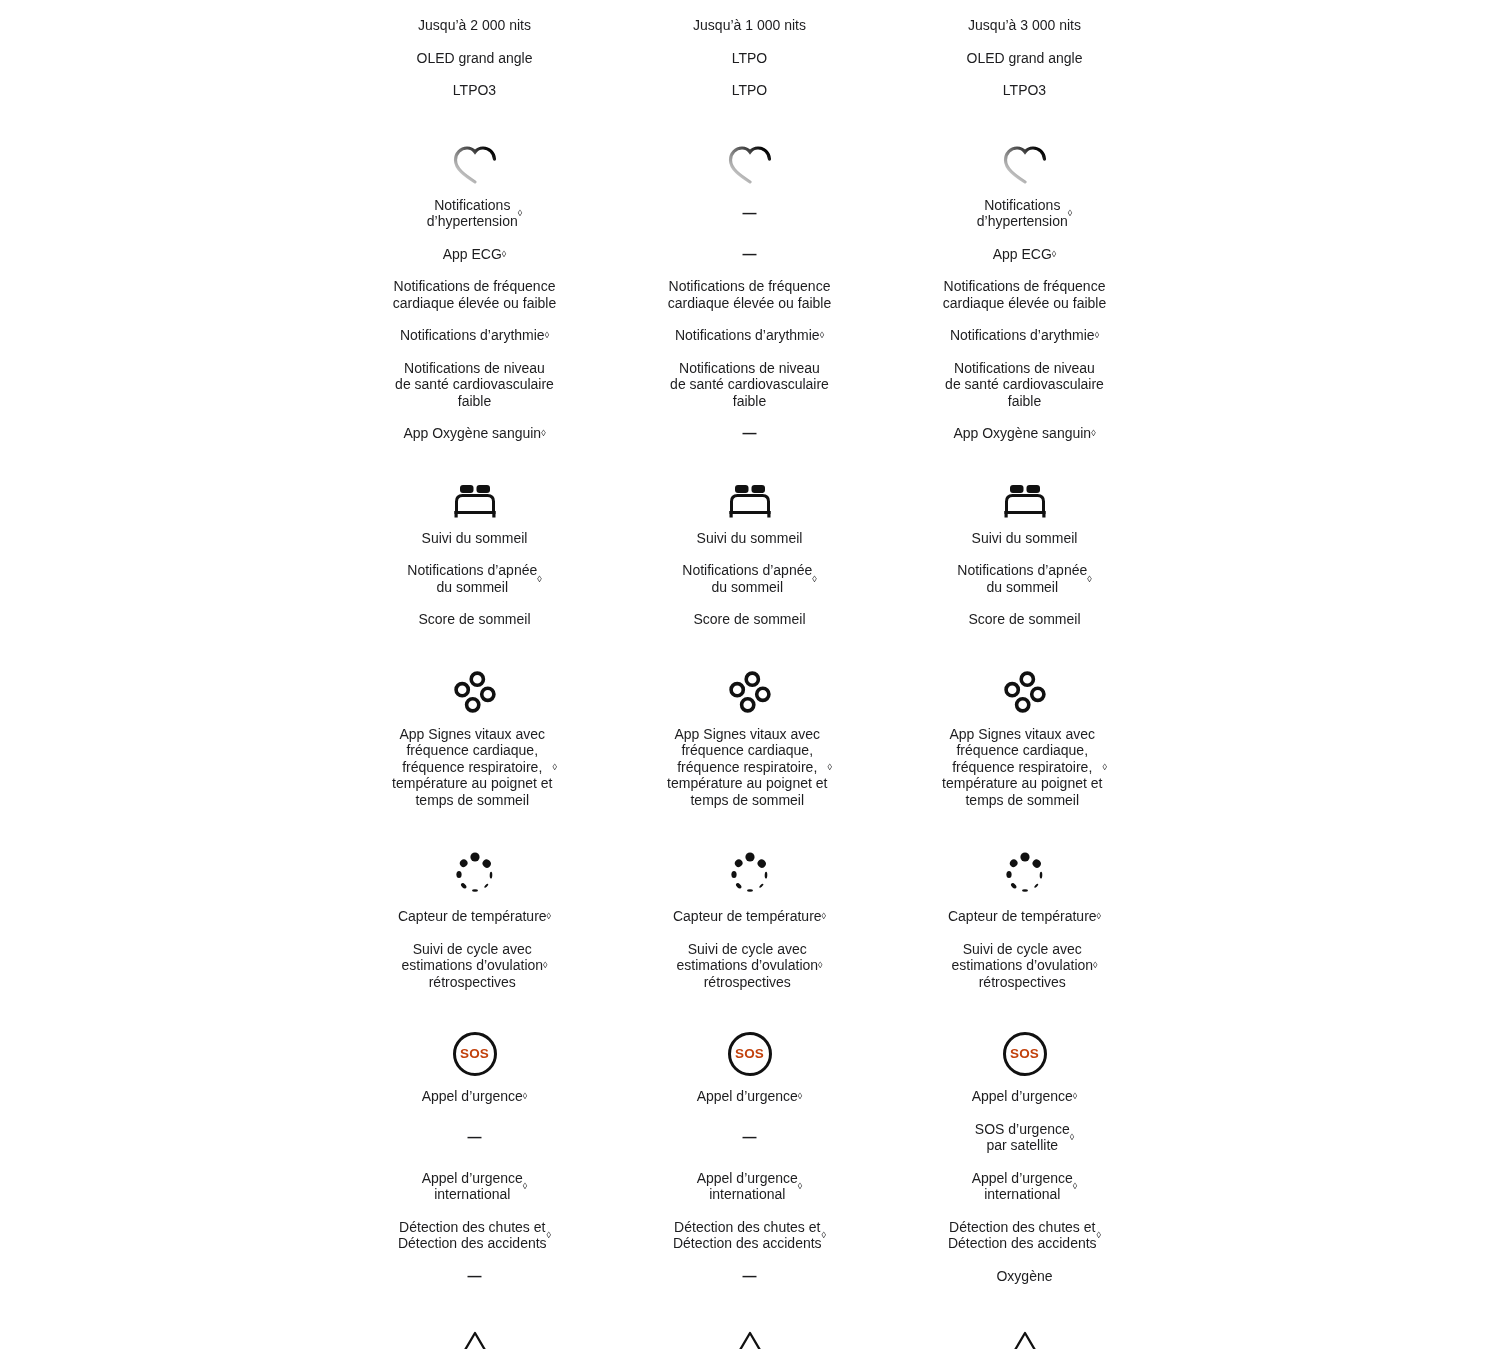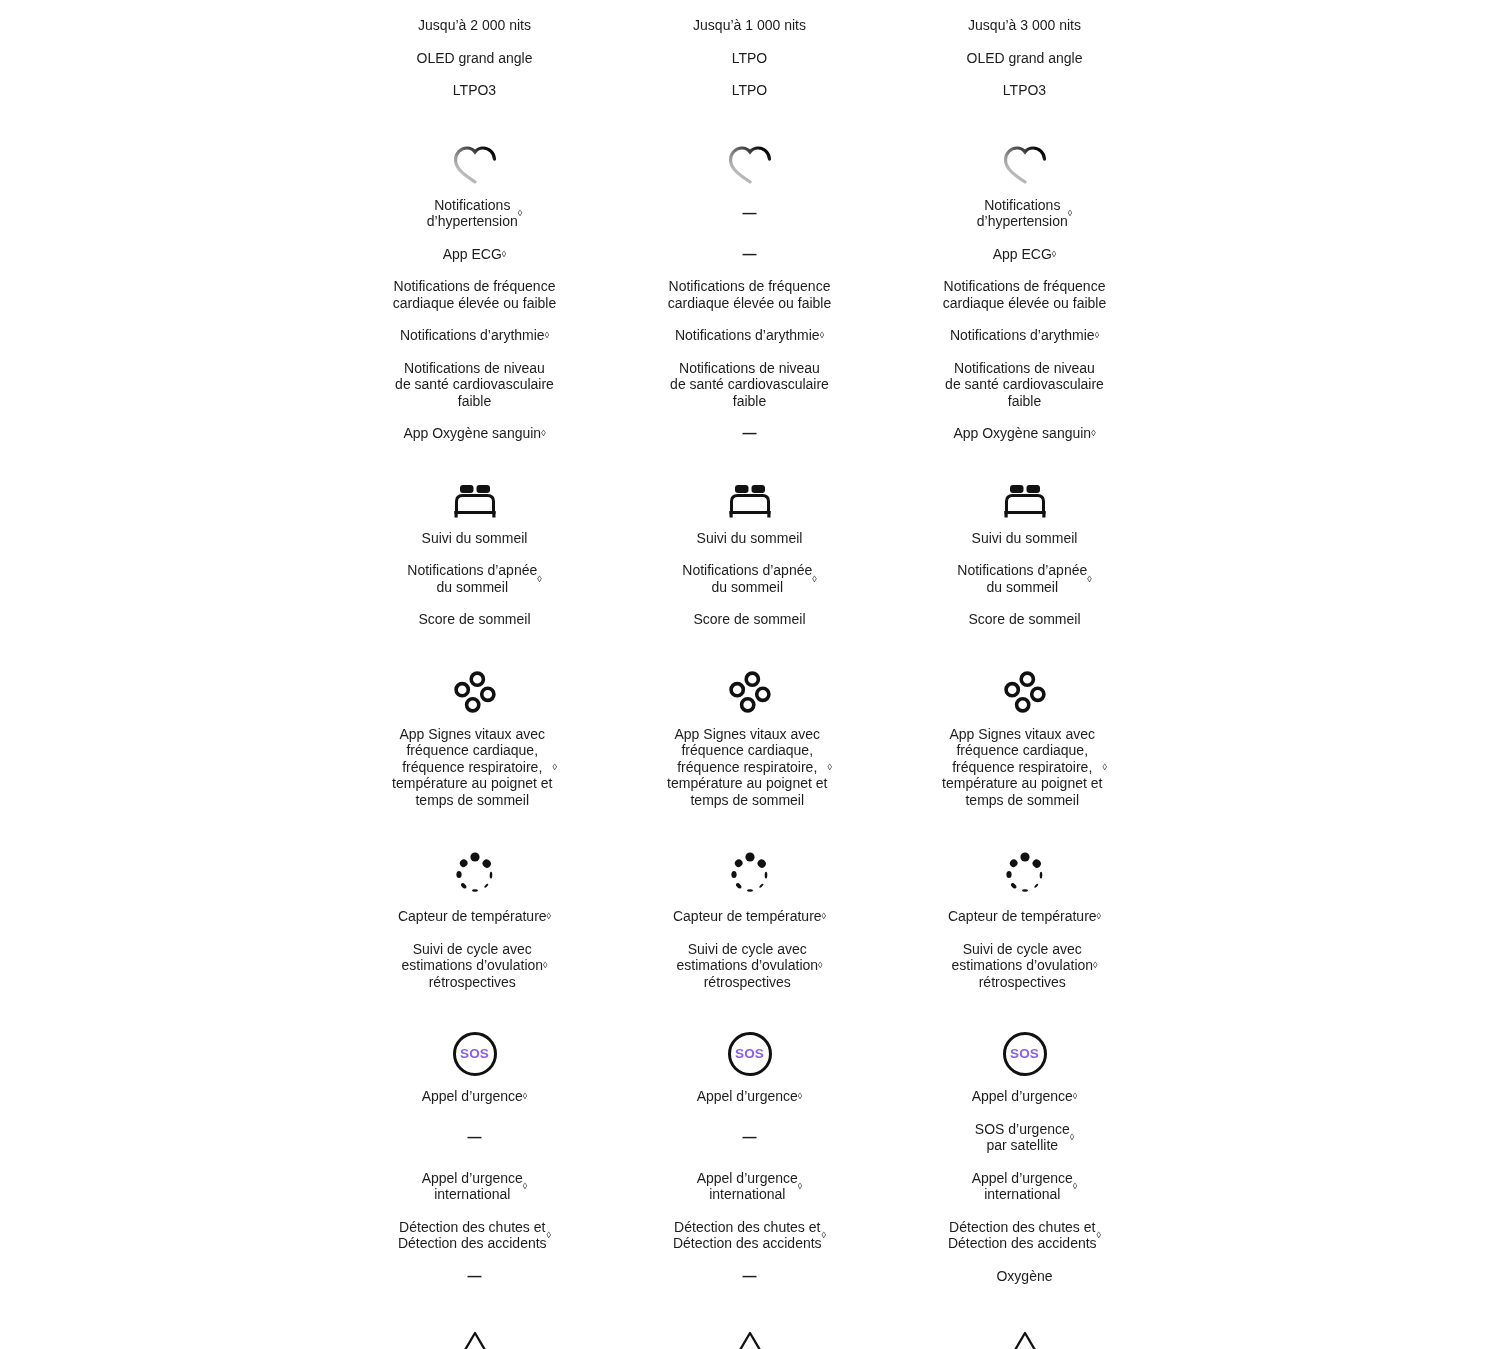--- a/index.html
+++ b/index.html
@@ -62,21 +62,21 @@
     width: 38px;
     height: 38px;
     border: 3px solid #111;
     border-radius: 50%;
     display: flex;
     align-items: center;
     justify-content: center;
     font-size: 13.5px;
     font-weight: 700;
     letter-spacing: 0.2px;
-    color: #8b5cf6;
+    color: #c2410c;
   }
   svg { display: block; }
 </style>
 </head>
 <body>
 
 <svg width="0" height="0" style="position:absolute" aria-hidden="true">
   <defs>
     <linearGradient id="hgrad" x1="95%" y1="10%" x2="10%" y2="95%">
       <stop offset="0%" stop-color="#000000"></stop>

